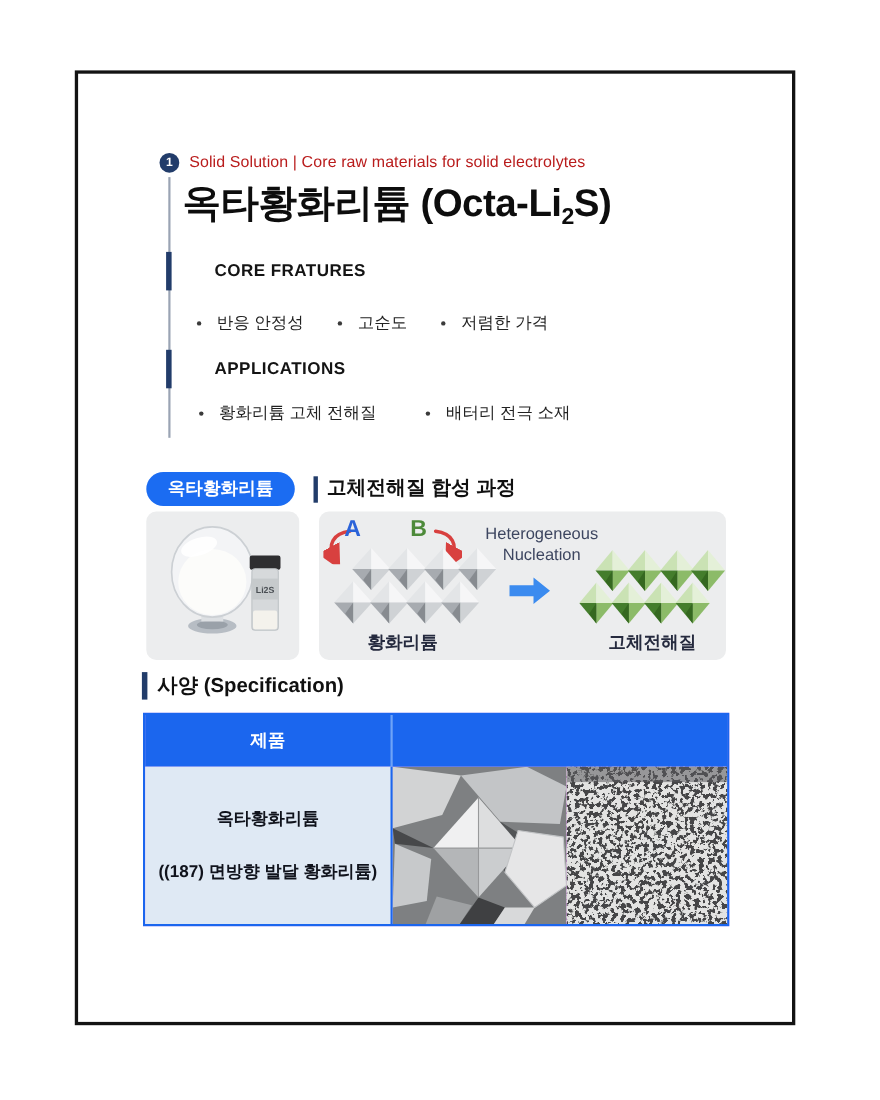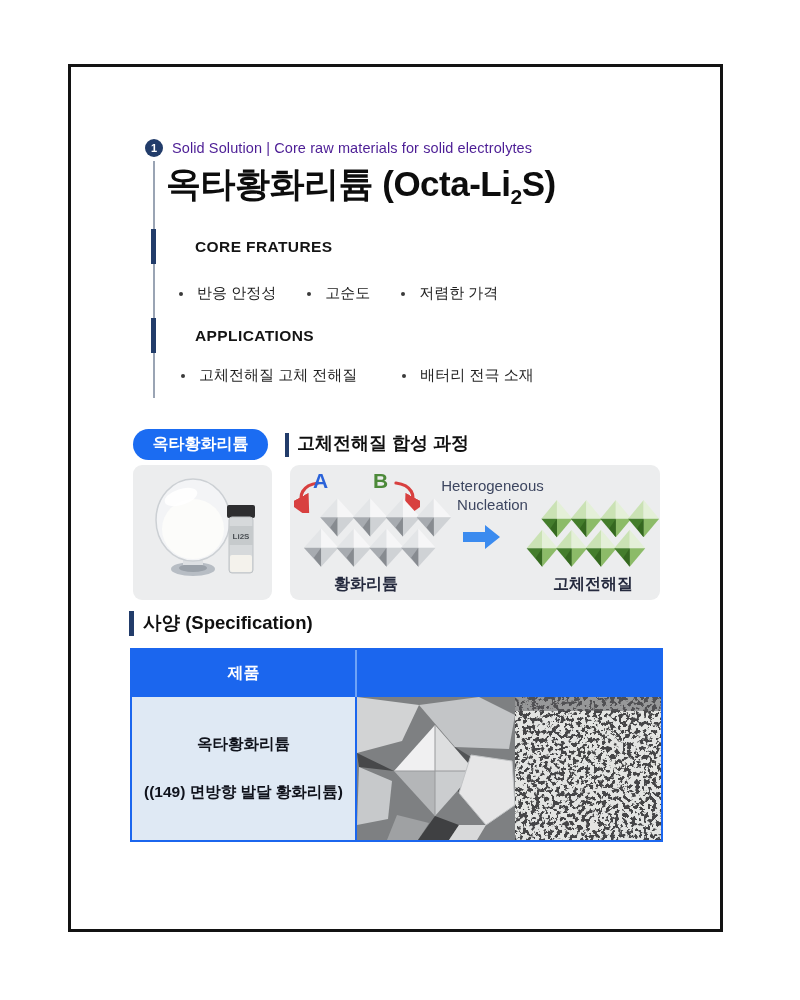--- a/index.html
+++ b/index.html
@@ -5,21 +5,21 @@
   html,body{margin:0;padding:0;background:#ffffff;}
   .canvas{position:relative;width:800px;height:1000px;background:#ffffff;overflow:hidden;
           font-family:"Liberation Sans","DejaVu Sans",sans-serif;color:#111;}
   .abs{position:absolute;}
   .frame{left:68px;top:64px;width:655px;height:868px;border:3px solid #131313;box-sizing:border-box;background:#fff;}
 
   
   .kicker-row{left:145px;top:139px;display:flex;align-items:center;gap:9px;}
   .badge-num{width:18px;height:18px;border-radius:50%;background:#223c6a;color:#fff;
              font-size:11px;font-weight:bold;display:flex;align-items:center;justify-content:center;}
-  .kicker-text{font-size:14.5px;color:#4c1d95;letter-spacing:.1px;}
+  .kicker-text{font-size:14.5px;color:#b91c1c;letter-spacing:.1px;}
   .vline{left:153px;top:161px;width:2px;height:237px;background:#9aa4b4;}
 
   
   .title{left:166px;top:161px;font-size:35px;font-weight:800;color:#0d0d0d;letter-spacing:-.5px;white-space:nowrap;}
   .title sub{font-size:21px;font-weight:800;}
 
   
   .navy-bar{width:5px;background:#223c6a;}
   .sec-heading{font-size:15.5px;font-weight:800;letter-spacing:.4px;color:#141414;white-space:nowrap;margin-left:28px;}
 
@@ -91,21 +91,21 @@
         <span class="dot"></span>
         <span>저렴한 가격</span>
       </div>
   </div>
 
   <div class="abs navy-bar" style="left:151px;top:318px;height:35px;"></div>
   <div class="abs sec-heading" style="left:167px;top:327px;">APPLICATIONS</div>
   <div class="abs bullet-row" style="left:181px;top:366px;gap:45px;">
     <div class="bullet-item">
         <span class="dot"></span>
-        <span>고체전해질 고체 전해질</span>
+        <span>황화리튬 고체 전해질</span>
       </div>
     <div class="bullet-item">
         <span class="dot"></span>
         <span>배터리 전극 소재</span>
       </div>
   </div>
 
   <div class="abs pill">옥타황화리튬</div>
   <div class="abs h2bar"></div>
   <div class="abs h2text">고체전해질 합성 과정</div>
@@ -195,21 +195,21 @@
   <div class="abs spec-bar"></div>
   <div class="abs spec-text">사양 (Specification)</div>
 
   <div class="abs spec-table">
     <div class="thead">
       <div class="th th1">제품</div>
     </div>
     <div class="tbody">
       <div class="td1">
         <div>옥타황화리튬</div>
-        <div>((149) 면방향 발달 황화리튬)</div>
+        <div>((187) 면방향 발달 황화리튬)</div>
       </div>
       <div class="td2">
         <svg class="sem" width="158" height="143" viewBox="0 0 158 143" preserveAspectRatio="none">
           <rect width="158" height="143" fill="#7e8082"></rect>
           <polygon points="0,0 62,8 45,44 0,56" fill="#d2d3d4"></polygon>
           <polygon points="62,8 122,0 158,18 152,52 98,50" fill="#c3c5c7"></polygon>
           <polygon points="0,56 37,74 2,70" fill="#47484a"></polygon>
           <polygon points="98,50 114,60 102,96 85,60" fill="#525456"></polygon>
           <polygon points="78,28 37,74 78,74" fill="#f0f0f1"></polygon>
           <polygon points="78,28 118,74 78,74" fill="#dddedf"></polygon>

